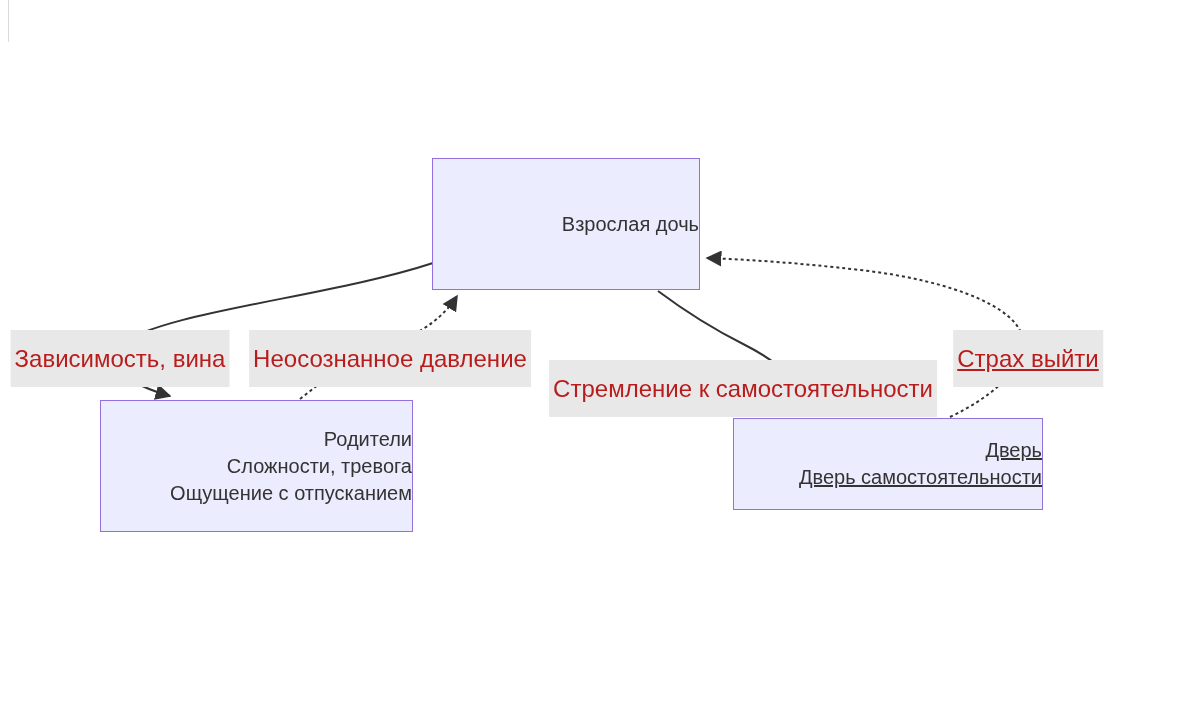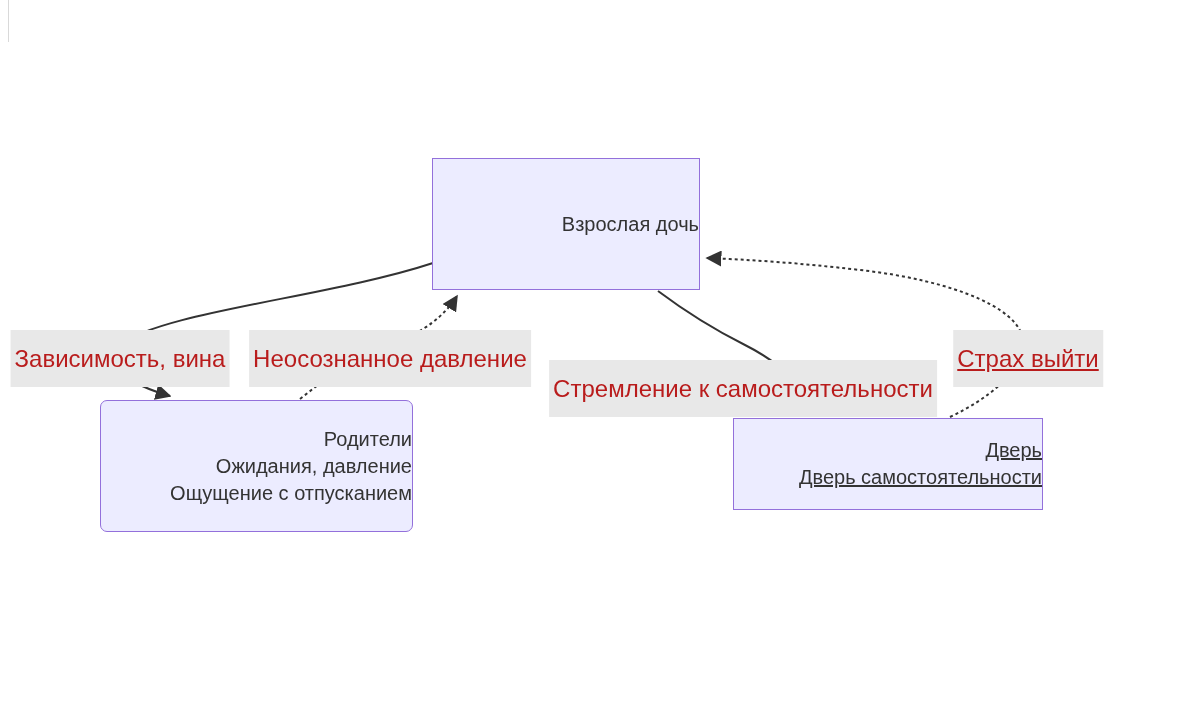--- a/index.html
+++ b/index.html
@@ -99,23 +99,23 @@
   <div class="edge-label" style="left:390px; top:330px;">Неосознанное давление</div>
 
   <div class="edge-label" style="left:743px; top:344px;margin-top:16px;">Стремление к самостоятельности</div>
 
   <div class="edge-label" style="left:1028px; top:330px;text-decoration:underline;">Страх выйти</div>
 
   <div class="node" style="left:432px; top:158px; width:268px; height:132px;">
     <div class="node-line">Взрослая дочь</div>
   </div>
 
-  <div class="node" style="left:100px; top:400px; width:313px; height:132px;border-radius:7px;">
+  <div class="node" style="left:100px; top:400px; width:313px; height:132px;">
     <div class="node-line">Родители</div>
-    <div class="node-line">Ожидания, давление</div>
+    <div class="node-line">Сложности, тревога</div>
     <div class="node-line">Ощущение с отпусканием</div>
   </div>
 
   <div class="node" style="left:733px; top:418px; width:310px; height:92px;text-decoration:underline;">
     <div class="node-line">Дверь</div>
     <div class="node-line">Дверь самостоятельности</div>
   </div>
 
 </div>
 

